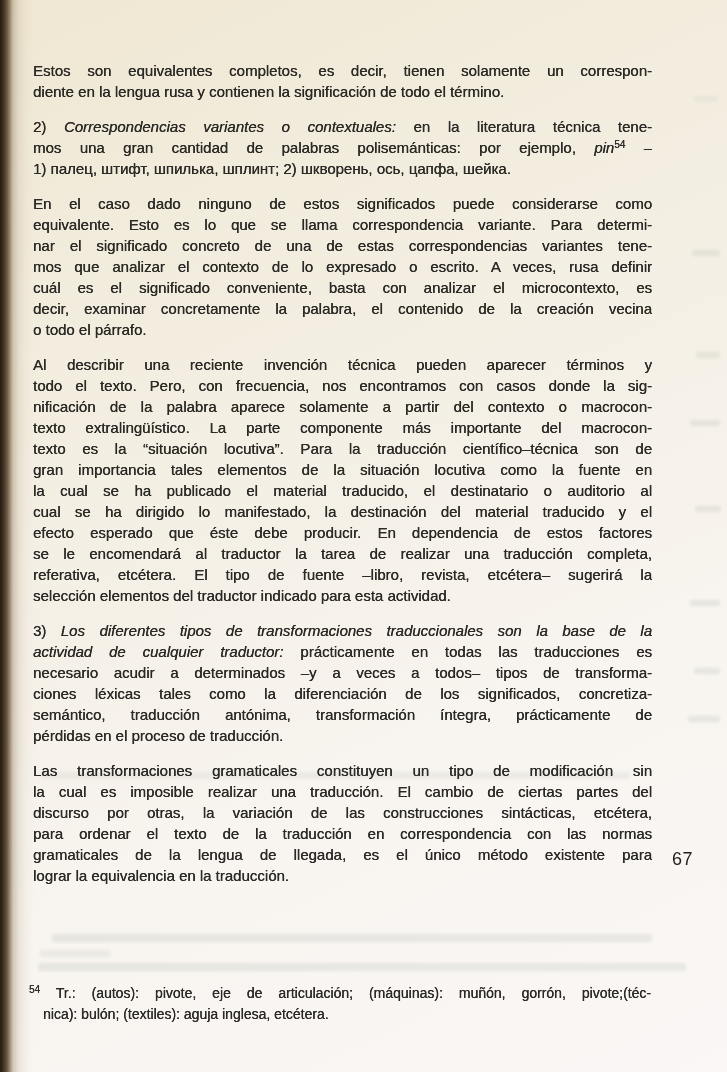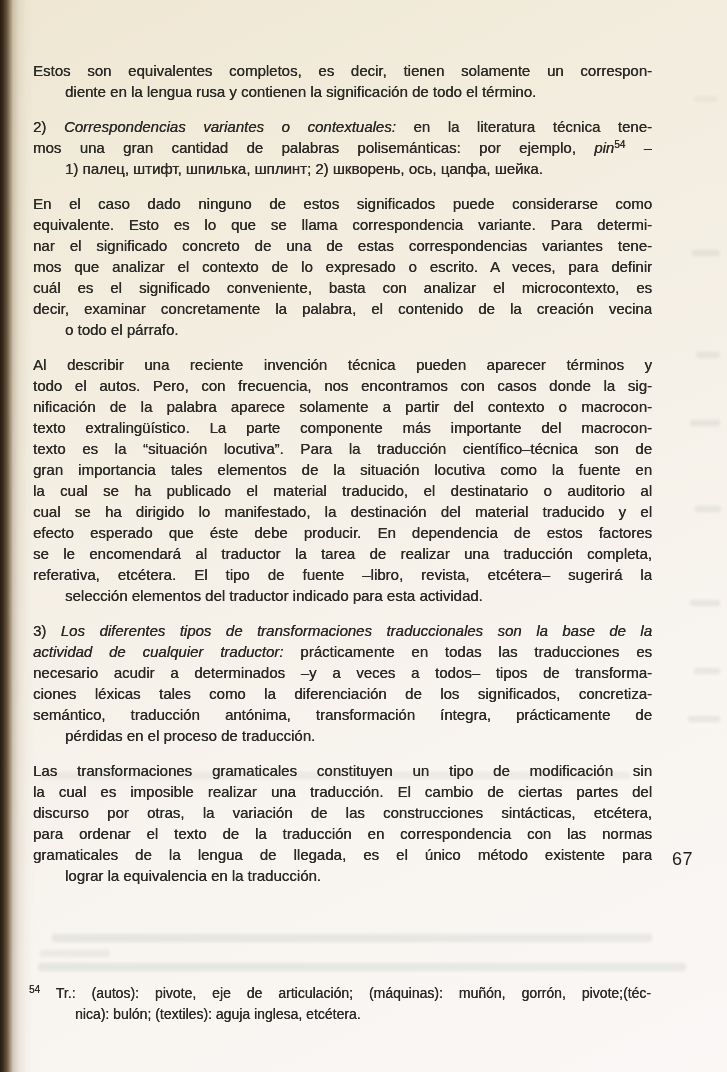--- a/index.html
+++ b/index.html
@@ -19,21 +19,21 @@
       #241b12 0px,#3c2e1e 3px,#6b5740 7px,#96826366 13px,
       #b3a18a33 19px,#cfc2ab1a 26px,transparent 34px);
   }
   .text-block { position:absolute; left:33px; top:60px; width:619px; }
   .para { margin:0 0 14px 0; color:#2b2a26; font-size:15px;
           text-shadow:0.25px 0 0 #2b2a26; }
   .line {
     line-height:21px; height:21px; overflow:hidden;
     text-align:justify; text-align-last:justify;
   }
-  .line.last { text-align-last:left;margin-left:32px; }
+  .line.last { text-align-last:left; }
   .it { font-style:italic; }
   sup { font-size:10px; line-height:0; position:relative; top:-5px; vertical-align:baseline; }
   .page-number {
     position:absolute; left:672px; top:849px;
     font-size:18px; font-weight:normal; color:#1f1e1b; letter-spacing:0.5px;
   }
   .footnote {
     position:absolute; left:29px; top:983px; width:622px;
     color:#2b2a26; font-size:14px; text-shadow:0.2px 0 0 #2b2a26;
   }
@@ -80,28 +80,28 @@
       </div>
     <div class="para">
         <div class="line"><span>2) </span><span class="it">Correspondencias variantes o contextuales:</span><span> en la literatura técnica tene-</span></div>
         <div class="line"><span>mos una gran cantidad de palabras polisemánticas: por ejemplo, </span><span class="it">pin</span><sup>54</sup><span> –</span></div>
         <div class="line last"><span>1) палец, штифт, шпилька, шплинт; 2) шкворень, ось, цапфа, шейка.</span></div>
       </div>
     <div class="para">
         <div class="line"><span>En el caso dado ninguno de estos significados puede considerarse como</span></div>
         <div class="line"><span>equivalente. Esto es lo que se llama correspondencia variante. Para determi-</span></div>
         <div class="line"><span>nar el significado concreto de una de estas correspondencias variantes tene-</span></div>
-        <div class="line"><span>mos que analizar el contexto de lo expresado o escrito. A veces, para definir</span></div>
+        <div class="line"><span>mos que analizar el contexto de lo expresado o escrito. A veces, rusa definir</span></div>
         <div class="line"><span>cuál es el significado conveniente, basta con analizar el microcontexto, es</span></div>
         <div class="line"><span>decir, examinar concretamente la palabra, el contenido de la creación vecina</span></div>
         <div class="line last"><span>o todo el párrafo.</span></div>
       </div>
     <div class="para">
         <div class="line"><span>Al describir una reciente invención técnica pueden aparecer términos y</span></div>
-        <div class="line"><span>todo el autos. Pero, con frecuencia, nos encontramos con casos donde la sig-</span></div>
+        <div class="line"><span>todo el texto. Pero, con frecuencia, nos encontramos con casos donde la sig-</span></div>
         <div class="line"><span>nificación de la palabra aparece solamente a partir del contexto o macrocon-</span></div>
         <div class="line"><span>texto extralingüístico. La parte componente más importante del macrocon-</span></div>
         <div class="line"><span>texto es la “situación locutiva”. Para la traducción científico–técnica son de</span></div>
         <div class="line"><span>gran importancia tales elementos de la situación locutiva como la fuente en</span></div>
         <div class="line"><span>la cual se ha publicado el material traducido, el destinatario o auditorio al</span></div>
         <div class="line"><span>cual se ha dirigido lo manifestado, la destinación del material traducido y el</span></div>
         <div class="line"><span>efecto esperado que éste debe producir. En dependencia de estos factores</span></div>
         <div class="line"><span>se le encomendará al traductor la tarea de realizar una traducción completa,</span></div>
         <div class="line"><span>referativa, etcétera. El tipo de fuente –libro, revista, etcétera– sugerirá la</span></div>
         <div class="line last"><span>selección elementos del traductor indicado para esta actividad.</span></div>

